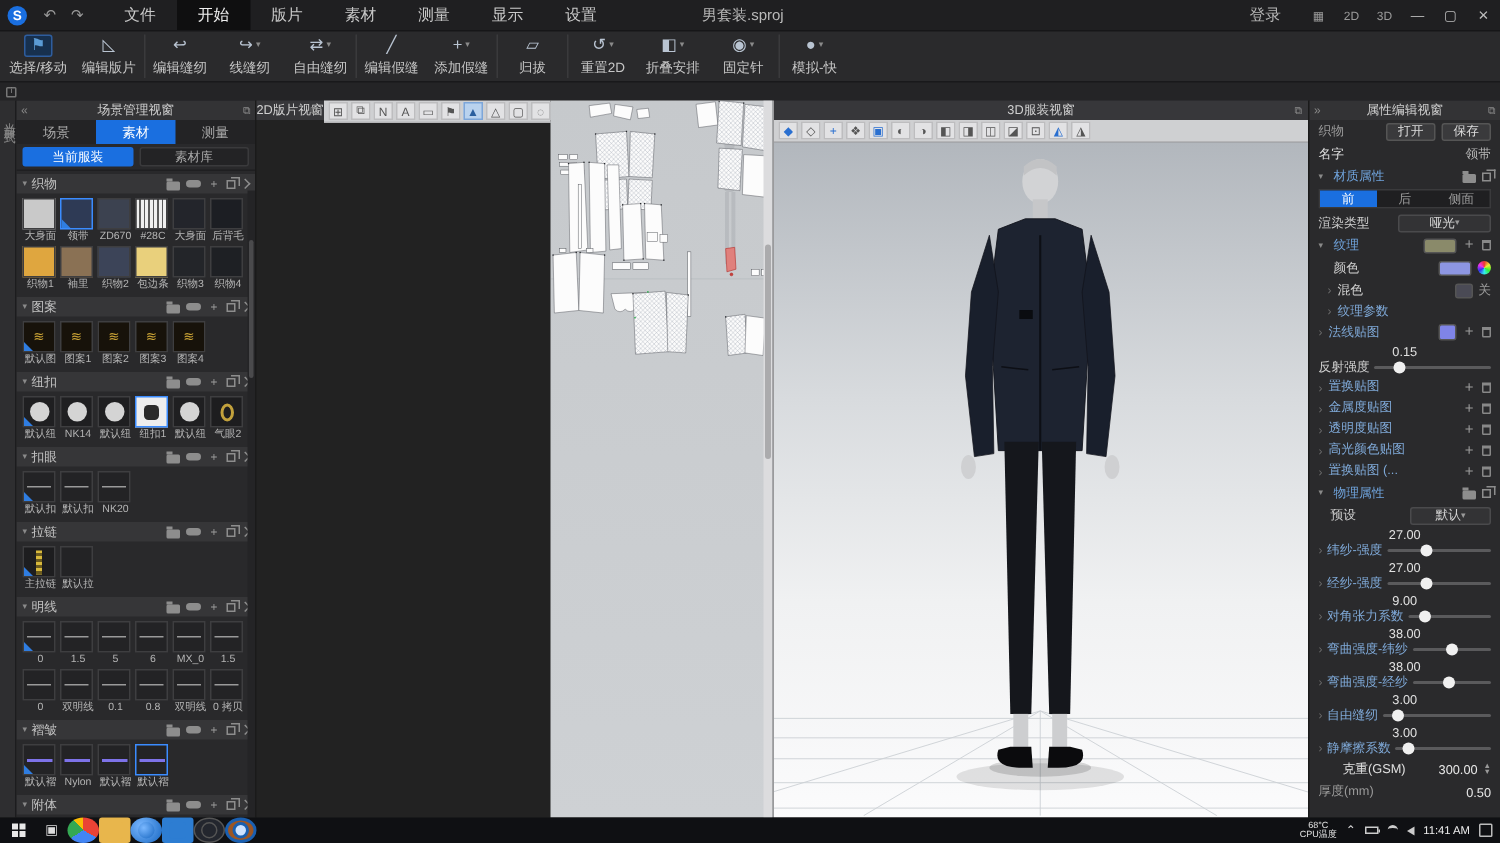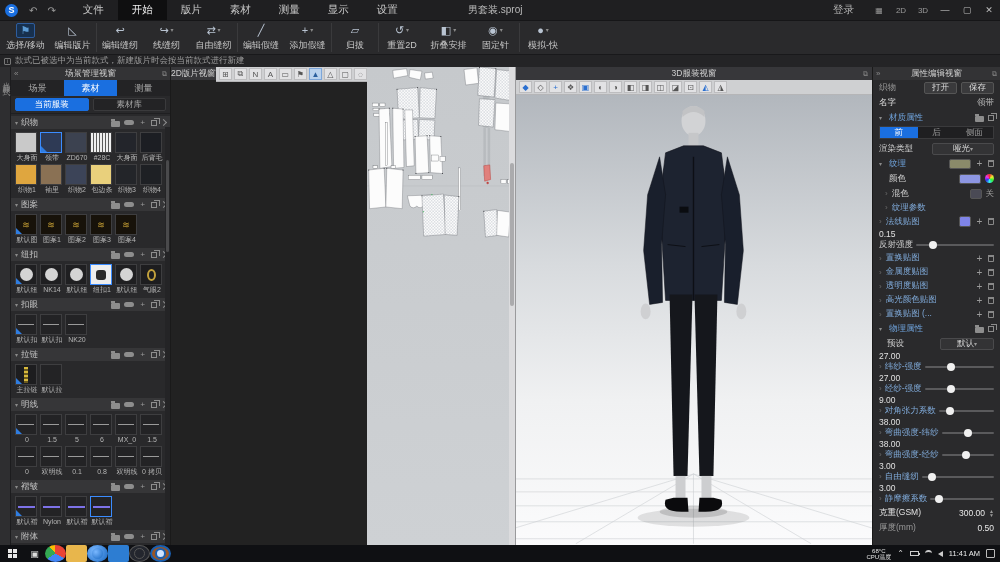--- a/index.html
+++ b/index.html
@@ -111,21 +111,21 @@
 .ftab.active{background:#1a6fe0;color:#fff}
 .dd{width:62px;background:#333335;border:1px solid #4a4a4c;height:12px;display:flex;align-items:center;justify-content:center;padding:0 4px;border-radius:2px;color:#d5d5d5}
 .ddc{font-size:6px;color:#9a9a9a}
 .csw{width:22px;height:10px;border:1px solid #555;border-radius:2px}
 .picker{width:9px;height:9px;border-radius:50%;background:conic-gradient(#e33,#ee3,#3e3,#3ee,#33e,#e3e,#e33)}
 .plusic{color:#9a9a9a;width:9px;text-align:center;font-size:10px}
 .binic{width:6px;height:7px;border:1px solid #888;border-top:2px solid #888;border-radius:0 0 1px 1px}
 .arr{color:#6a6a6a;font-size:8px}
 .mlabel{color:#7fa9d8}
 .srow{padding:0 6px 1px;flex:none}
-.sval{text-align:left;color:#e0e0e0;height:10px;line-height:10px}
+.sval{text-align:center;color:#e0e0e0;height:10px;line-height:10px}
 .sline{display:flex;align-items:center;height:11px;gap:3px}
 .slb{color:#7fa9d8;white-space:nowrap}
 .track{flex:1;height:2px;background:#5a5a5c;position:relative;border-radius:1px;min-width:20px}
 .knob{position:absolute;top:-3px;width:8px;height:8px;border-radius:50%;background:#f0f0f0;margin-left:-4px}
 .stepper{display:flex;flex-direction:column;line-height:4px;font-size:5px;color:#9a9a9a}
 
 
 .taskbar{position:absolute;left:0;right:0;bottom:0;height:17px;background:#0f1013;display:flex;align-items:center}
 .tstart{width:24px;height:100%;display:flex;align-items:center;justify-content:center}
 .wingrid{display:grid;grid-template-columns:4px 4px;grid-template-rows:4px 4px;gap:1px}
@@ -286,21 +286,20 @@
         <div class="tico">
           <span>●</span>
           <span class="tcaret">▾</span>
         </div>
         <div class="tlbl">模拟-快</div>
       </div>
     </div>
 
   <div class="statusline">
     <span class="sico">i</span>
-    <span>款式已被选中为当前款式，新建版片时会按当前款式进行新建</span>
   </div>
 
   <div class="main">
 
     <div class="rail">
         <span>当前款式</span>
       </div>
 
     <div class="leftpanel">
       <div class="win-h">
@@ -1107,21 +1106,21 @@
             <div class="sval">3.00</div>
             <div class="sline">
               <span class="arr">›</span>
               <span class="slb">静摩擦系数</span>
               <span class="track">
                 <i class="knob" style="left: 14%;"></i>
               </span>
             </div>
           </div>
         </div>
-      <div class="rp-row" style="padding-left:6px">
+      <div class="rp-row" style="padding-left:22px">
         <span style="color:#e0e0e0">克重(GSM)</span>
         <span class="grow"></span>
         <span style="color:#e8e8e8">300.00</span>
         <span class="stepper">
             <span>▲</span>
             <span>▼</span>
           </span>
       </div>
       <div class="rp-row">
         <span style="color:#9a9a9a">厚度(mm)</span>

